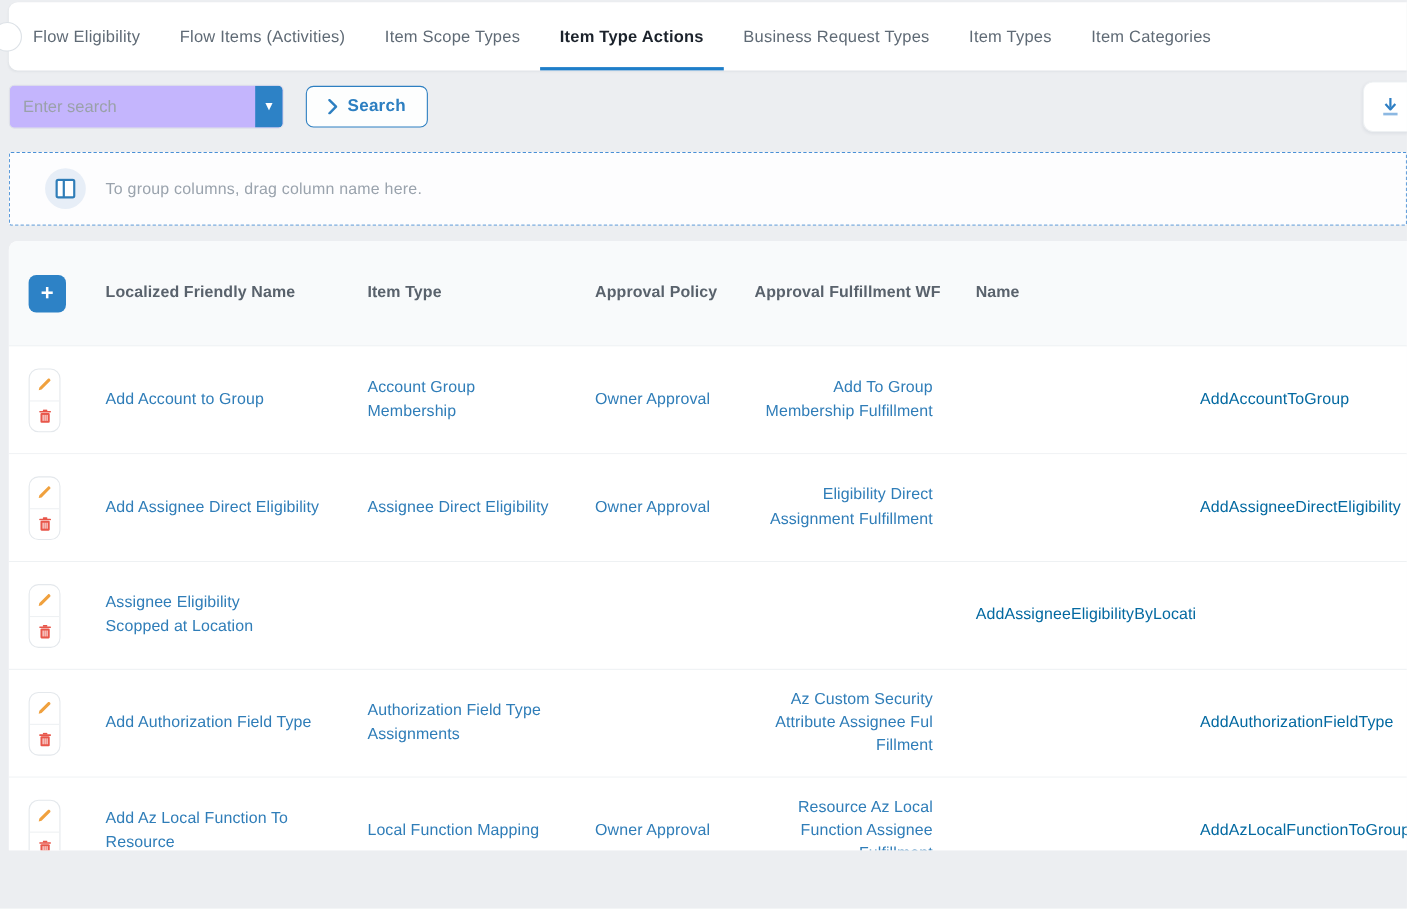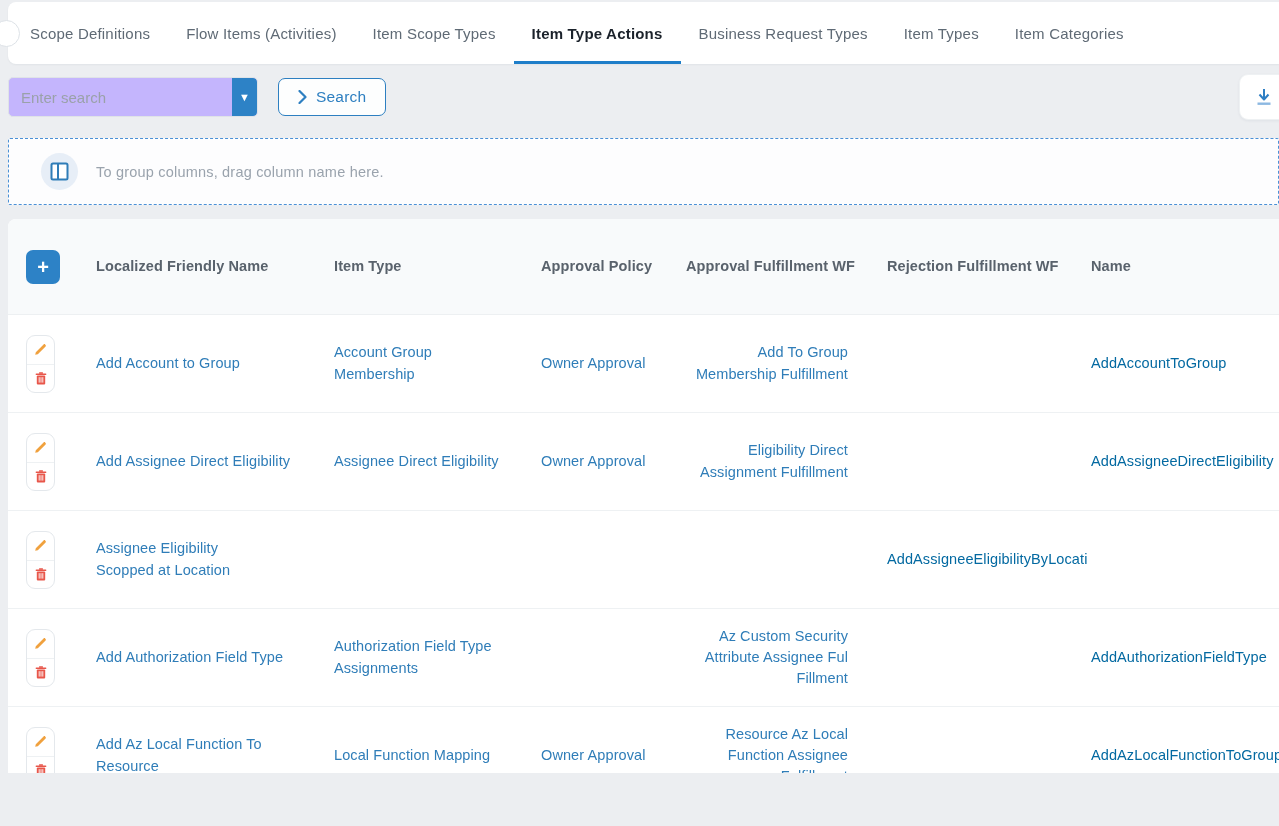--- a/index.html
+++ b/index.html
@@ -64,20 +64,21 @@
     width:48px; border:none; background:#2d82c6; color:#fff;
     display:flex; align-items:center; justify-content:center;
     font-size:11px; cursor:pointer; border-radius:0 4px 4px 0;
   }
   .search-btn {
     margin-left:20px; height:38px; padding:0 19px;
     background:#fdfefe; border:1px solid #2d7fc1; border-radius:7px;
     color:#2d7fc1; font-size:15.5px; letter-spacing:0.2px;
     display:flex; align-items:center; gap:9px; cursor:pointer;
     font-family:"Liberation Sans", sans-serif;
+    font-weight:bold;
   }
   .download-btn {
     position:absolute; right:-10px; top:-1px;
     width:50px; height:46px;
     background:#fff; border:1px solid #eef1f3; border-radius:9px;
     box-shadow:0 1px 3px rgba(20,40,60,0.06);
     display:flex; align-items:center; justify-content:center; cursor:pointer;
   }
 
   
@@ -136,21 +137,21 @@
     display:flex; align-items:center; justify-content:center; cursor:pointer;
   }
   .icon-btn + .icon-btn { border-top:1px solid #eef1f3; }
 </style>
 </head>
 <body>
 
 <div class="tabs-card">
   <div class="tabs-scroll-left"></div>
   <div class="tabs-row r1">
-    <div class="tab">Scope Definitions</div>
+    <div class="tab">Flow Eligibility</div>
     <div class="tab">Flow Items (Activities)</div>
     <div class="tab">Item Scope Types</div>
     <div class="tab active">Item Type Actions</div>
     <div class="tab">Business Request Types</div>
     <div class="tab">Item Types</div>
     <div class="tab">Item Categories</div>
   </div>
 </div>
 
 <div class="toolbar">
@@ -194,21 +195,20 @@
 <div class="table-card">
 
   <div class="trow thead">
     <div class="cell">
       <button class="add-btn">+</button>
     </div>
     <div class="cell">Localized Friendly Name</div>
     <div class="cell">Item Type</div>
     <div class="cell">Approval Policy</div>
     <div class="cell">Approval Fulfillment WF</div>
-    <div class="cell">Rejection Fulfillment WF</div>
     <div class="cell">Name</div>
   </div>
 
   <div id="rows-container">
     <div class="trow tbody-row">
       <div class="cell actions-cell">
         <div class="row-actions">
           <button class="icon-btn">
             <span style="display:flex;">
               <svg width="13" height="13" viewBox="0 0 13 13">

